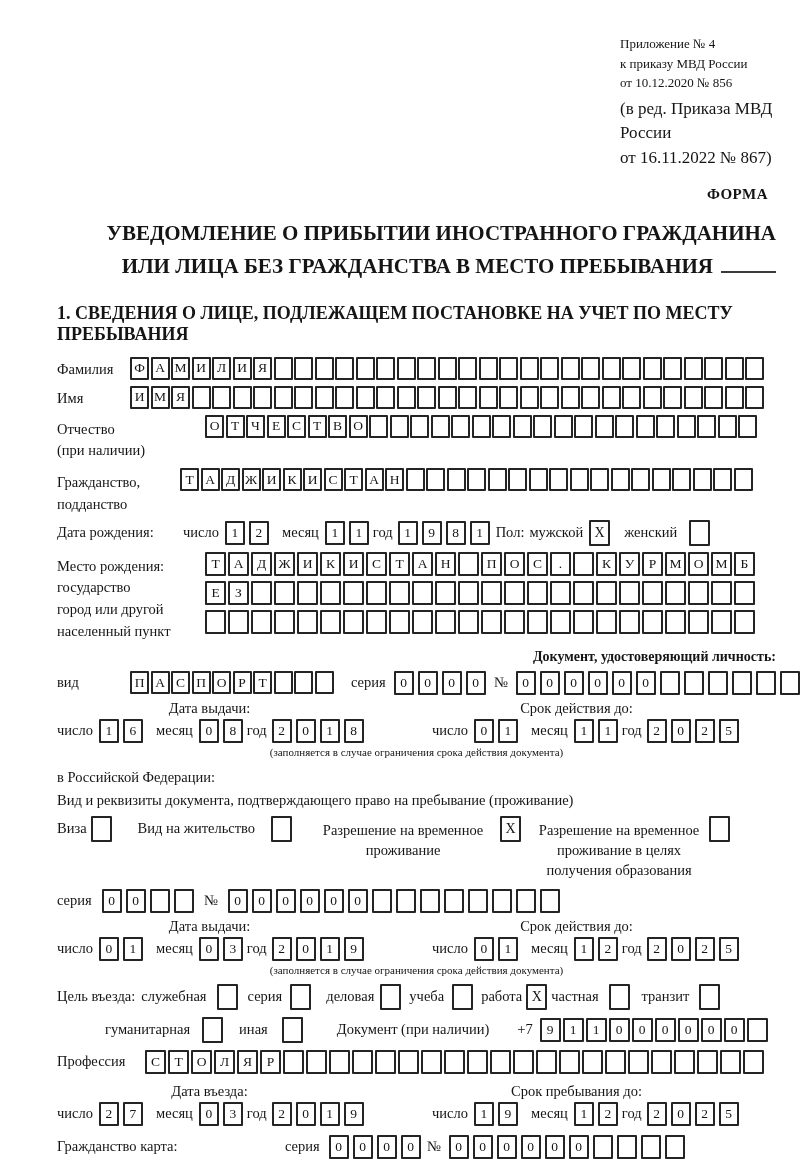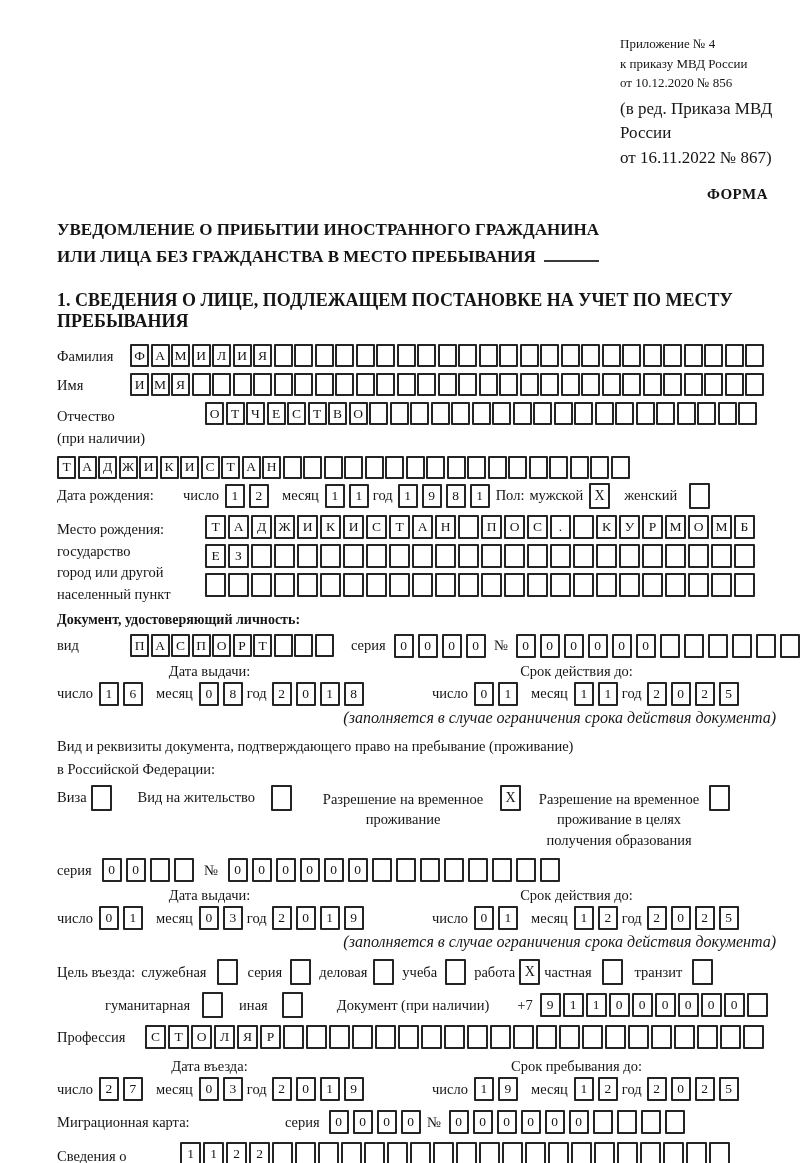--- a/index.html
+++ b/index.html
@@ -5,54 +5,54 @@
   html,body {margin:0; padding:0; background:#ffffff;}
   .page {
     width:800px; height:1163px; box-sizing:border-box;
     padding:34px 24px 0 57px; overflow:hidden;
     background:#fff; color:#151515;
     font-family:"Liberation Serif", serif; font-size:14px;
   }
   .annex {margin-left:563px; font-size:13px; line-height:1.5;}
   .amendment {margin-left:563px; font-size:17px; line-height:1.45; margin-top:4px;}
   .form-label {text-align:right; font-weight:bold; font-size:15px; margin-top:16px; padding-right:8px; letter-spacing:.5px;}
-  .title {text-align:left; font-weight:bold; font-size:17px; line-height:1.55; margin-top:14px;}
+  .title {text-align:right; font-weight:bold; font-size:21px; line-height:1.55; margin-top:14px;}
   .blank-line {display:inline-block; width:55px; border-bottom:2px solid #3a3a3a; height:.95em; margin-left:8px;}
   .section-heading {font-weight:bold; font-size:18px; margin-top:20px;}
 
   .row {display:flex; align-items:flex-start; margin-top:6px;}
   .row.vcenter {align-items:center;}
   .lbl {font-size:14.5px; padding-top:4px; flex:0 0 auto;}
   .lbl-col {flex:0 0 auto; font-size:14.5px; line-height:1.5; padding-top:4px;}
 
   .cells {display:flex; flex-wrap:nowrap; flex:0 0 auto;}
   .cell {
     flex:0 0 auto; width:15px; height:19px; border:2px solid #242424; border-radius:1px;
     margin-right:1.5px; display:flex; align-items:center; justify-content:center;
     font-size:13.5px; background:#fff;
   }
   .wide .cell {width:17px; height:20px; margin-right:2px;}
   .datecells .cell {width:16px; height:20px; margin-right:4px;}
   .box {
     flex:0 0 auto; width:17px; height:22px; border:2px solid #242424; border-radius:1px;
     display:inline-flex; align-items:center; justify-content:center; font-size:14px; background:#fff;
   }
-  .doc-heading {text-align:left; font-weight:bold; font-size:14px; margin-top:6px;}
+  .doc-heading {text-align:right; font-weight:bold; font-size:14px; margin-top:6px;}
 
   .twocol {display:flex; margin-top:5px;}
   .tc-left {flex:0 0 375px;}
   .tc-right {flex:1 1 auto;}
   .date-head {text-align:center; font-size:14.5px; margin-bottom:2px;}
   .tc-left .date-head {padding-right:70px;}
   .tc-right .date-head {padding-right:55px;}
   .dategroup {display:flex; align-items:center;}
   .dategroup .lbl {padding-top:0;}
   .dg-gap {margin-left:9px; margin-right:6px;}
   .dg-first {margin-right:6px;}
-  .note-right {text-align:right; font-size:16px; margin-top:3px;font-style:italic;}
+  .note-right {text-align:center; font-size:11px; margin-top:3px;}
   .intro {font-size:14.5px; line-height:1.6; margin-top:8px;}
   .optlabel {text-align:center; font-size:14.5px; line-height:1.4; flex:0 0 auto;}
   .stack > .cells {margin-top:0;}
   .stack .cells + .cells {margin-top:5px;}
 </style>
 </head>
 <body>
 
 <div class="page">
 
@@ -178,20 +178,24 @@
         <span class="cell"></span>
         <span class="cell"></span>
         <span class="cell"></span>
         <span class="cell"></span>
         <span class="cell"></span>
         <span class="cell"></span>
       </span>
   </div>
 
   <div class="row">
+    <div class="lbl-col" style="width:123px">
+      <div>Гражданство,</div>
+      <div>подданство</div>
+    </div>
     <span class="cells">
         <span class="cell">Т</span>
         <span class="cell">А</span>
         <span class="cell">Д</span>
         <span class="cell">Ж</span>
         <span class="cell">И</span>
         <span class="cell">К</span>
         <span class="cell">И</span>
         <span class="cell">С</span>
         <span class="cell">Т</span>
@@ -414,22 +418,22 @@
             <span class="cell">0</span>
             <span class="cell">2</span>
             <span class="cell">5</span>
           </span>
       </div>
     </div>
   </div>
   <div class="note-right">(заполняется в случае ограничения срока действия документа)</div>
 
   <div class="intro">
+    <div>в Российской Федерации:</div>
     <div>Вид и реквизиты документа, подтверждающего право на пребывание (проживание)</div>
-    <div>в Российской Федерации:</div>
   </div>
 
   <div class="row" style="margin-top:4px">
     <span class="lbl">Виза</span>
     <span class="box" style="margin-left:4px"></span>
     <span class="lbl" style="margin-left:26px">Вид на жительство</span>
     <span class="box" style="margin-left:16px"></span>
     <div class="optlabel" style="width:178px; margin-left:22px; padding-top:4px">Разрешение на временное проживание</div>
     <span class="box" style="margin-left:8px">X</span>
     <div class="optlabel" style="width:168px; margin-left:14px; padding-top:4px">Разрешение на временное проживание в целях получения образования</div>
@@ -510,21 +514,21 @@
     </div>
   </div>
   <div class="note-right">(заполняется в случае ограничения срока действия документа)</div>
 
   <div class="row vcenter" style="margin-top:8px">
     <span class="lbl" style="padding-top:0">Цель въезда:</span>
     <span class="lbl" style="padding-top:0; margin-left:6px">служебная</span>
     <span class="box" style="margin-left:10px"></span>
     <span class="lbl" style="padding-top:0; margin-left:10px">серия</span>
     <span class="box" style="margin-left:8px"></span>
-    <span class="lbl" style="padding-top:0; margin-left:8px">деловая</span>
+    <span class="lbl" style="padding-top:0; margin-left:15px">деловая</span>
     <span class="box" style="margin-left:6px"></span>
     <span class="lbl" style="padding-top:0; margin-left:8px">учеба</span>
     <span class="box" style="margin-left:8px"></span>
     <span class="lbl" style="padding-top:0; margin-left:8px">работа</span>
     <span class="box" style="margin-left:4px">X</span>
     <span class="lbl" style="padding-top:0; margin-left:4px">частная</span>
     <span class="box" style="margin-left:10px"></span>
     <span class="lbl" style="padding-top:0; margin-left:12px">транзит</span>
     <span class="box" style="margin-left:10px"></span>
   </div>
@@ -624,21 +628,21 @@
             <span class="cell">2</span>
             <span class="cell">0</span>
             <span class="cell">2</span>
             <span class="cell">5</span>
           </span>
       </div>
     </div>
   </div>
 
   <div class="row vcenter" style="margin-top:9px">
-    <span class="lbl" style="width:175px; padding-top:0">Миграционная карта:</span>
+    <span class="lbl" style="width:175px; padding-top:0">Гражданство карта:</span>
     <span class="lbl" style="padding-top:0; margin-left:53px; margin-right:9px">серия</span>
     <span class="cells datecells">
         <span class="cell">0</span>
         <span class="cell">0</span>
         <span class="cell">0</span>
         <span class="cell">0</span>
       </span>
     <span class="lbl" style="padding-top:0; margin-left:2px; margin-right:8px">№</span>
     <span class="cells datecells">
         <span class="cell">0</span>

